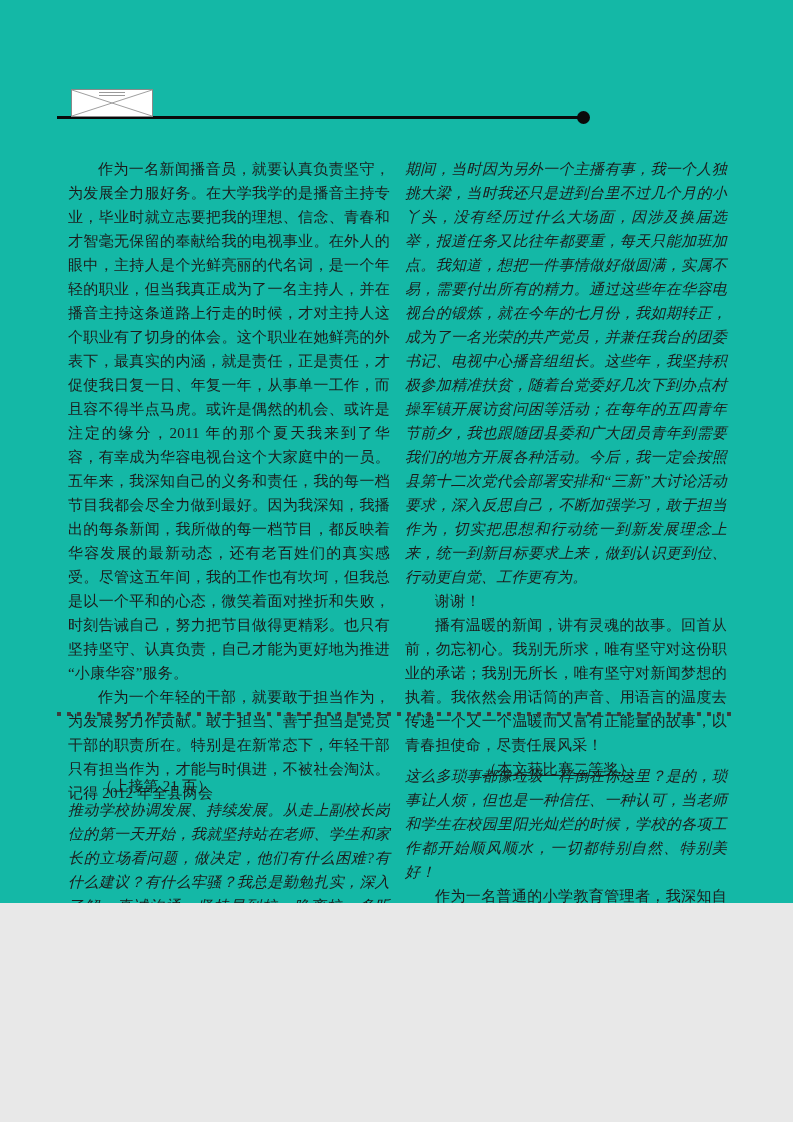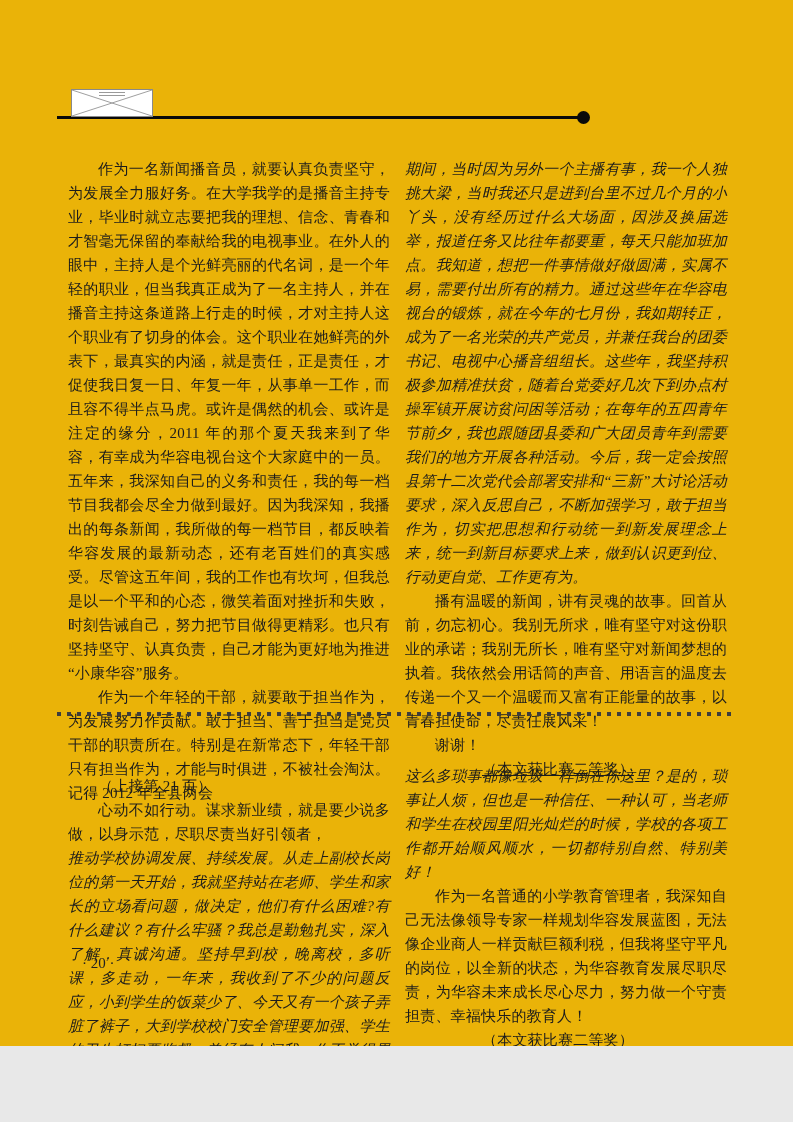--- a/index.html
+++ b/index.html
@@ -1,20 +1,20 @@
 <!DOCTYPE html>
 <html lang="zh"><head>
 <meta charset="utf-8">
 <style>
   html,body{margin:0;padding:0;background:#e8e8e8;}
   .page{
     position:relative;
-    width:793px;height:1046px;
+    width:793px;height:903px;
     margin:0 auto;
-    background:#eab308;
+    background:#14b8a6;
     font-family:"Liberation Serif","DejaVu Serif",serif;
     color:#1c1c1c;
     overflow:hidden;
   }
   
   .header-rule{
     position:absolute;left:57px;top:116px;
     width:522px;height:3px;background:#0a0a0a;
   }
   .header-dot{
@@ -73,30 +73,29 @@
     <div class="placeholder-caption"></div>
   </div>
 
   <div class="col" id="top-left">
     <p>作为一名新闻播音员，就要认真负责坚守，为发展全力服好务。在大学我学的是播音主持专业，毕业时就立志要把我的理想、信念、青春和才智毫无保留的奉献给我的电视事业。在外人的眼中，主持人是个光鲜亮丽的代名词，是一个年轻的职业，但当我真正成为了一名主持人，并在播音主持这条道路上行走的时候，才对主持人这个职业有了切身的体会。这个职业在她鲜亮的外表下，最真实的内涵，就是责任，正是责任，才促使我日复一日、年复一年，从事单一工作，而且容不得半点马虎。或许是偶然的机会、或许是注定的缘分，2011 年的那个夏天我来到了华容，有幸成为华容电视台这个大家庭中的一员。五年来，我深知自己的义务和责任，我的每一档节目我都会尽全力做到最好。因为我深知，我播出的每条新闻，我所做的每一档节目，都反映着华容发展的最新动态，还有老百姓们的真实感受。尽管这五年间，我的工作也有坎坷，但我总是以一个平和的心态，微笑着面对挫折和失败，时刻告诫自己，努力把节目做得更精彩。也只有坚持坚守、认真负责，自己才能为更好地为推进“小康华容”服务。</p>
     <p>作为一个年轻的干部，就要敢于担当作为，为发展努力作贡献。敢于担当、善于担当是党员干部的职责所在。特别是在新常态下，年轻干部只有担当作为，才能与时俱进，不被社会淘汰。记得 2012 年全县两会</p>
   </div>
 
   <div class="col" id="top-right">
     <p class="no-indent">期间，当时因为另外一个主播有事，我一个人独挑大梁，当时我还只是进到台里不过几个月的小丫头，没有经历过什么大场面，因涉及换届选举，报道任务又比往年都要重，每天只能加班加点。我知道，想把一件事情做好做圆满，实属不易，需要付出所有的精力。通过这些年在华容电视台的锻炼，就在今年的七月份，我如期转正，成为了一名光荣的共产党员，并兼任我台的团委书记、电视中心播音组组长。这些年，我坚持积极参加精准扶贫，随着台党委好几次下到办点村操军镇开展访贫问困等活动；在每年的五四青年节前夕，我也跟随团县委和广大团员青年到需要我们的地方开展各种活动。今后，我一定会按照县第十二次党代会部署安排和“三新”大讨论活动要求，深入反思自己，不断加强学习，敢于担当作为，切实把思想和行动统一到新发展理念上来，统一到新目标要求上来，做到认识更到位、行动更自觉、工作更有为。</p>
+    <p>谢谢！</p>
     <p>播有温暖的新闻，讲有灵魂的故事。回首从前，勿忘初心。我别无所求，唯有坚守对这份职业的承诺；我别无所长，唯有坚守对新闻梦想的执着。我依然会用话筒的声音、用语言的温度去传递一个又一个温暖而又富有正能量的故事，以青春担使命，尽责任展风采！</p>
-    <p>谢谢！</p>
     <p class="award">（本文获比赛二等奖）</p>
   </div>
 
   <div class="dotted-divider"></div>
 
   <div class="col" id="bottom-left">
     <p>（上接第 21 页）</p>
-    <p>心动不如行动。谋求新业绩，就是要少说多做，以身示范，尽职尽责当好引领者，</p>
     <p class="no-indent">推动学校协调发展、持续发展。从走上副校长岗位的第一天开始，我就坚持站在老师、学生和家长的立场看问题，做决定，他们有什么困难?有什么建议？有什么牢骚？我总是勤勉扎实，深入了解，真诚沟通。坚持早到校，晚离校，多听课，多走动，一年来，我收到了不少的问题反应，小到学生的饭菜少了、今天又有一个孩子弄脏了裤子，大到学校校门安全管理要加强、学生的卫生打扫要监督，曾经有人问我，你不觉得累吗？</p>
   </div>
 
   <div class="col" id="bottom-right">
     <p class="no-indent">这么多琐事都像垃圾一样倒在你这里？是的，琐事让人烦，但也是一种信任、一种认可，当老师和学生在校园里阳光灿烂的时候，学校的各项工作都开始顺风顺水，一切都特别自然、特别美好！</p>
     <p>作为一名普通的小学教育管理者，我深知自己无法像领导专家一样规划华容发展蓝图，无法像企业商人一样贡献巨额利税，但我将坚守平凡的岗位，以全新的状态，为华容教育发展尽职尽责，为华容未来成长尽心尽力，努力做一个守责担责、幸福快乐的教育人！</p>
     <p class="award">（本文获比赛二等奖）</p>
   </div>
 
   <div class="page-number">· 20 ·</div>

